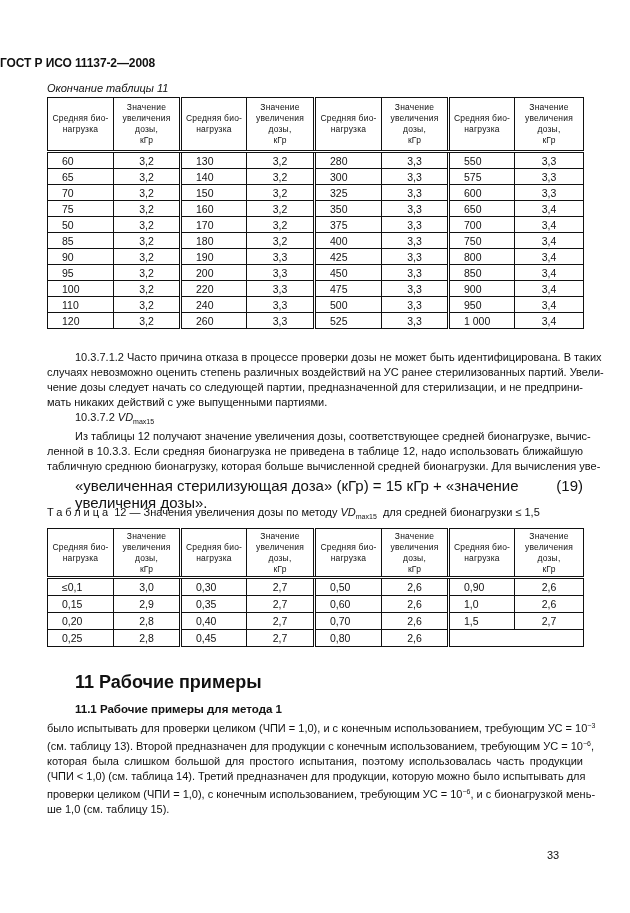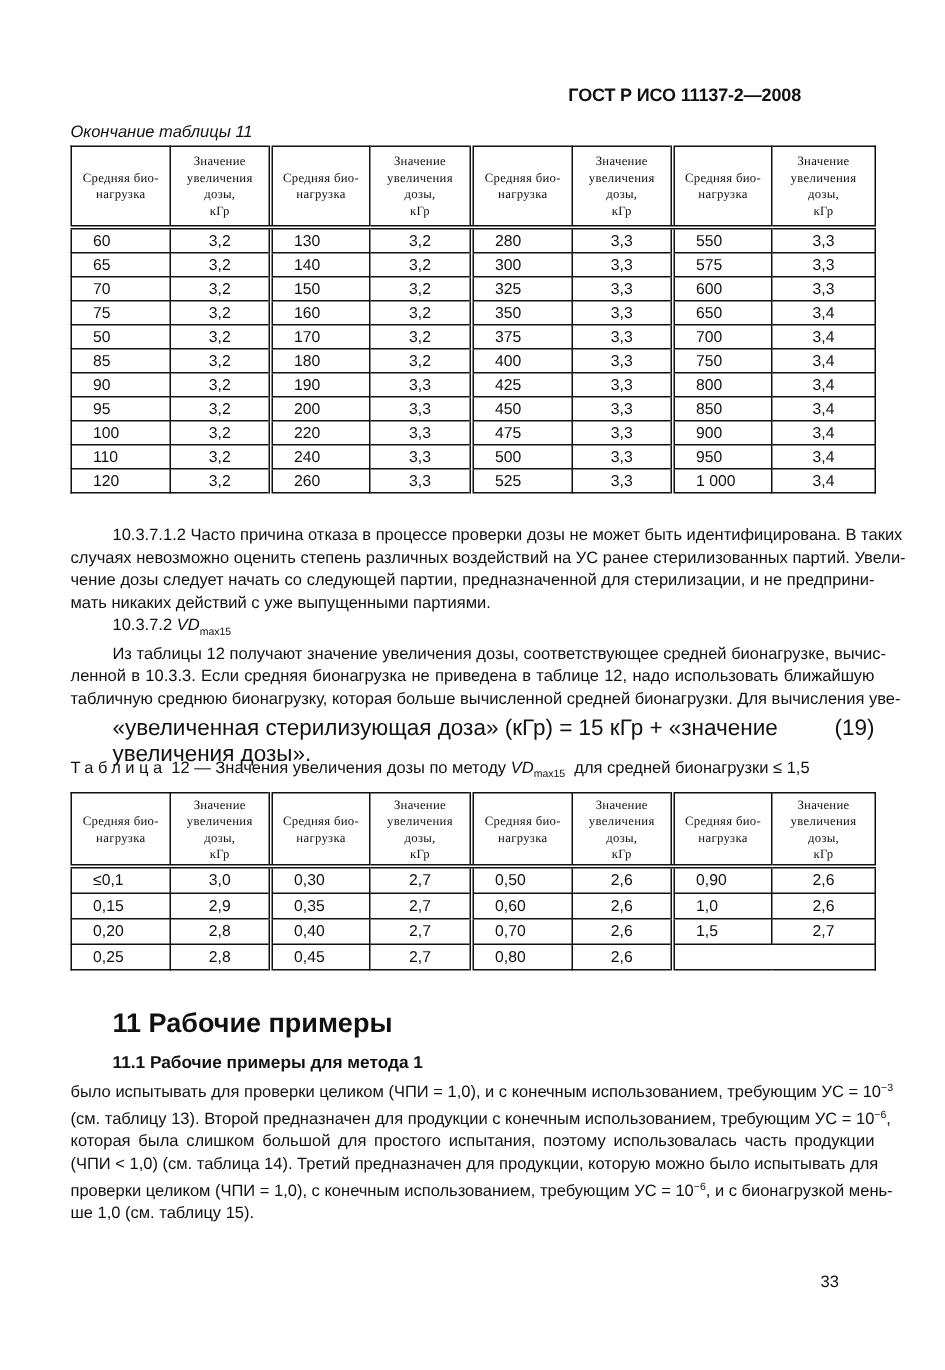--- a/index.html
+++ b/index.html
@@ -1,27 +1,27 @@
 <!DOCTYPE html>
 <html><head>
 <meta charset="utf-8">
 <style>
   html, body { margin: 0; padding: 0; background: #ffffff; }
   body { width: 630px; height: 913px; position: relative; overflow: hidden;
          font-family: "Liberation Sans", sans-serif; color: #111; }
   .abs { position: absolute; }
-  .gost-header { left: 0; width: 534px; top: 56px; text-align: right;
+  .gost-header { left: 0; width: 534px; top: 56px; text-align: left;
                  font-weight: bold; font-size: 12px; letter-spacing: -0.1px; }
   .caption-italic { left: 47px; top: 82px; font-style: italic; font-size: 11px; }
   table.dt { position: absolute; border-collapse: collapse; table-layout: fixed;
              font-size: 10.5px; }
   table.dt td, table.dt th { border: 1px solid #111; padding: 0; text-align: center;
              vertical-align: middle; font-weight: normal; }
   table.dt th { font-size: 8.5px; line-height: 11px; letter-spacing: 0.2px; }
-  table.dt thead tr th { border-bottom: 3px double #111; font-family: Liberation Serif, serif; }
+  table.dt thead tr th { border-bottom: 3px double #111; }
   table.dt .gsep { border-left: 3px double #111; }
   table.dt td.numl { text-align: left; padding-left: 14px; }
   #t11 { left: 47px; top: 97px; width: 536px; }
   #t11 tbody td { height: 15px; line-height: 14px; }
   #t11 thead th { height: 52px; }
   #t12 { left: 47px; top: 528px; width: 536px; }
   #t12 thead th { height: 47px; }
   #t12 tbody td { height: 16px; line-height: 15px; }
   #t12 td.empty-merged { border-bottom: 1px solid #111; }
   .para { position: absolute; left: 47px; width: 536px; font-size: 11px; line-height: 15px;

